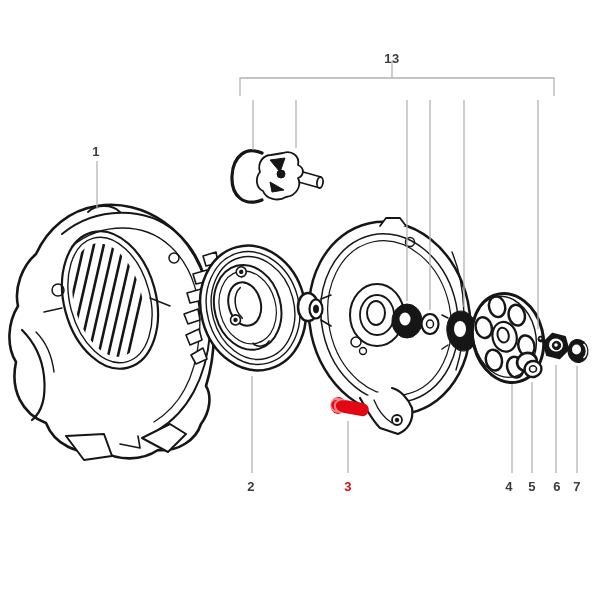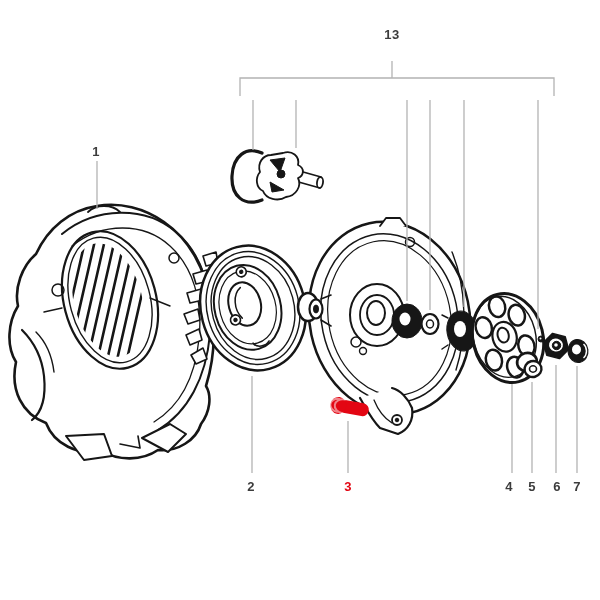--- a/index.html
+++ b/index.html
@@ -19,21 +19,21 @@
   .hl{fill:var(--highlight);stroke:none;}
   .callout{
     position:absolute;transform:translate(-50%,-50%);
     font-size:13px;font-weight:700;color:var(--label);
     letter-spacing:0.5px;cursor:pointer;user-select:none;
   }
   .callout.selected{color:var(--highlight);}
   .c1{left:96px;top:151px;}  .c2{left:251px;top:486px;}
   .c3{left:348px;top:486px;} .c4{left:509px;top:486px;}
   .c5{left:532px;top:486px;} .c6{left:557px;top:486px;}
-  .c7{left:577px;top:486px;} .c13{left:392px;top:34px;}
+  .c7{left:577px;top:486px;} .c13{left:392px;top:58px;}
 </style>
 </head>
 <body>
 
 <div class="stage">
   <svg width="600" height="600" viewBox="0 0 600 600">
     <defs>
       <clipPath id="ventclip">
         <ellipse cx="108" cy="300" rx="34" ry="58" transform="rotate(-15 108 300)"></ellipse>
       </clipPath>

